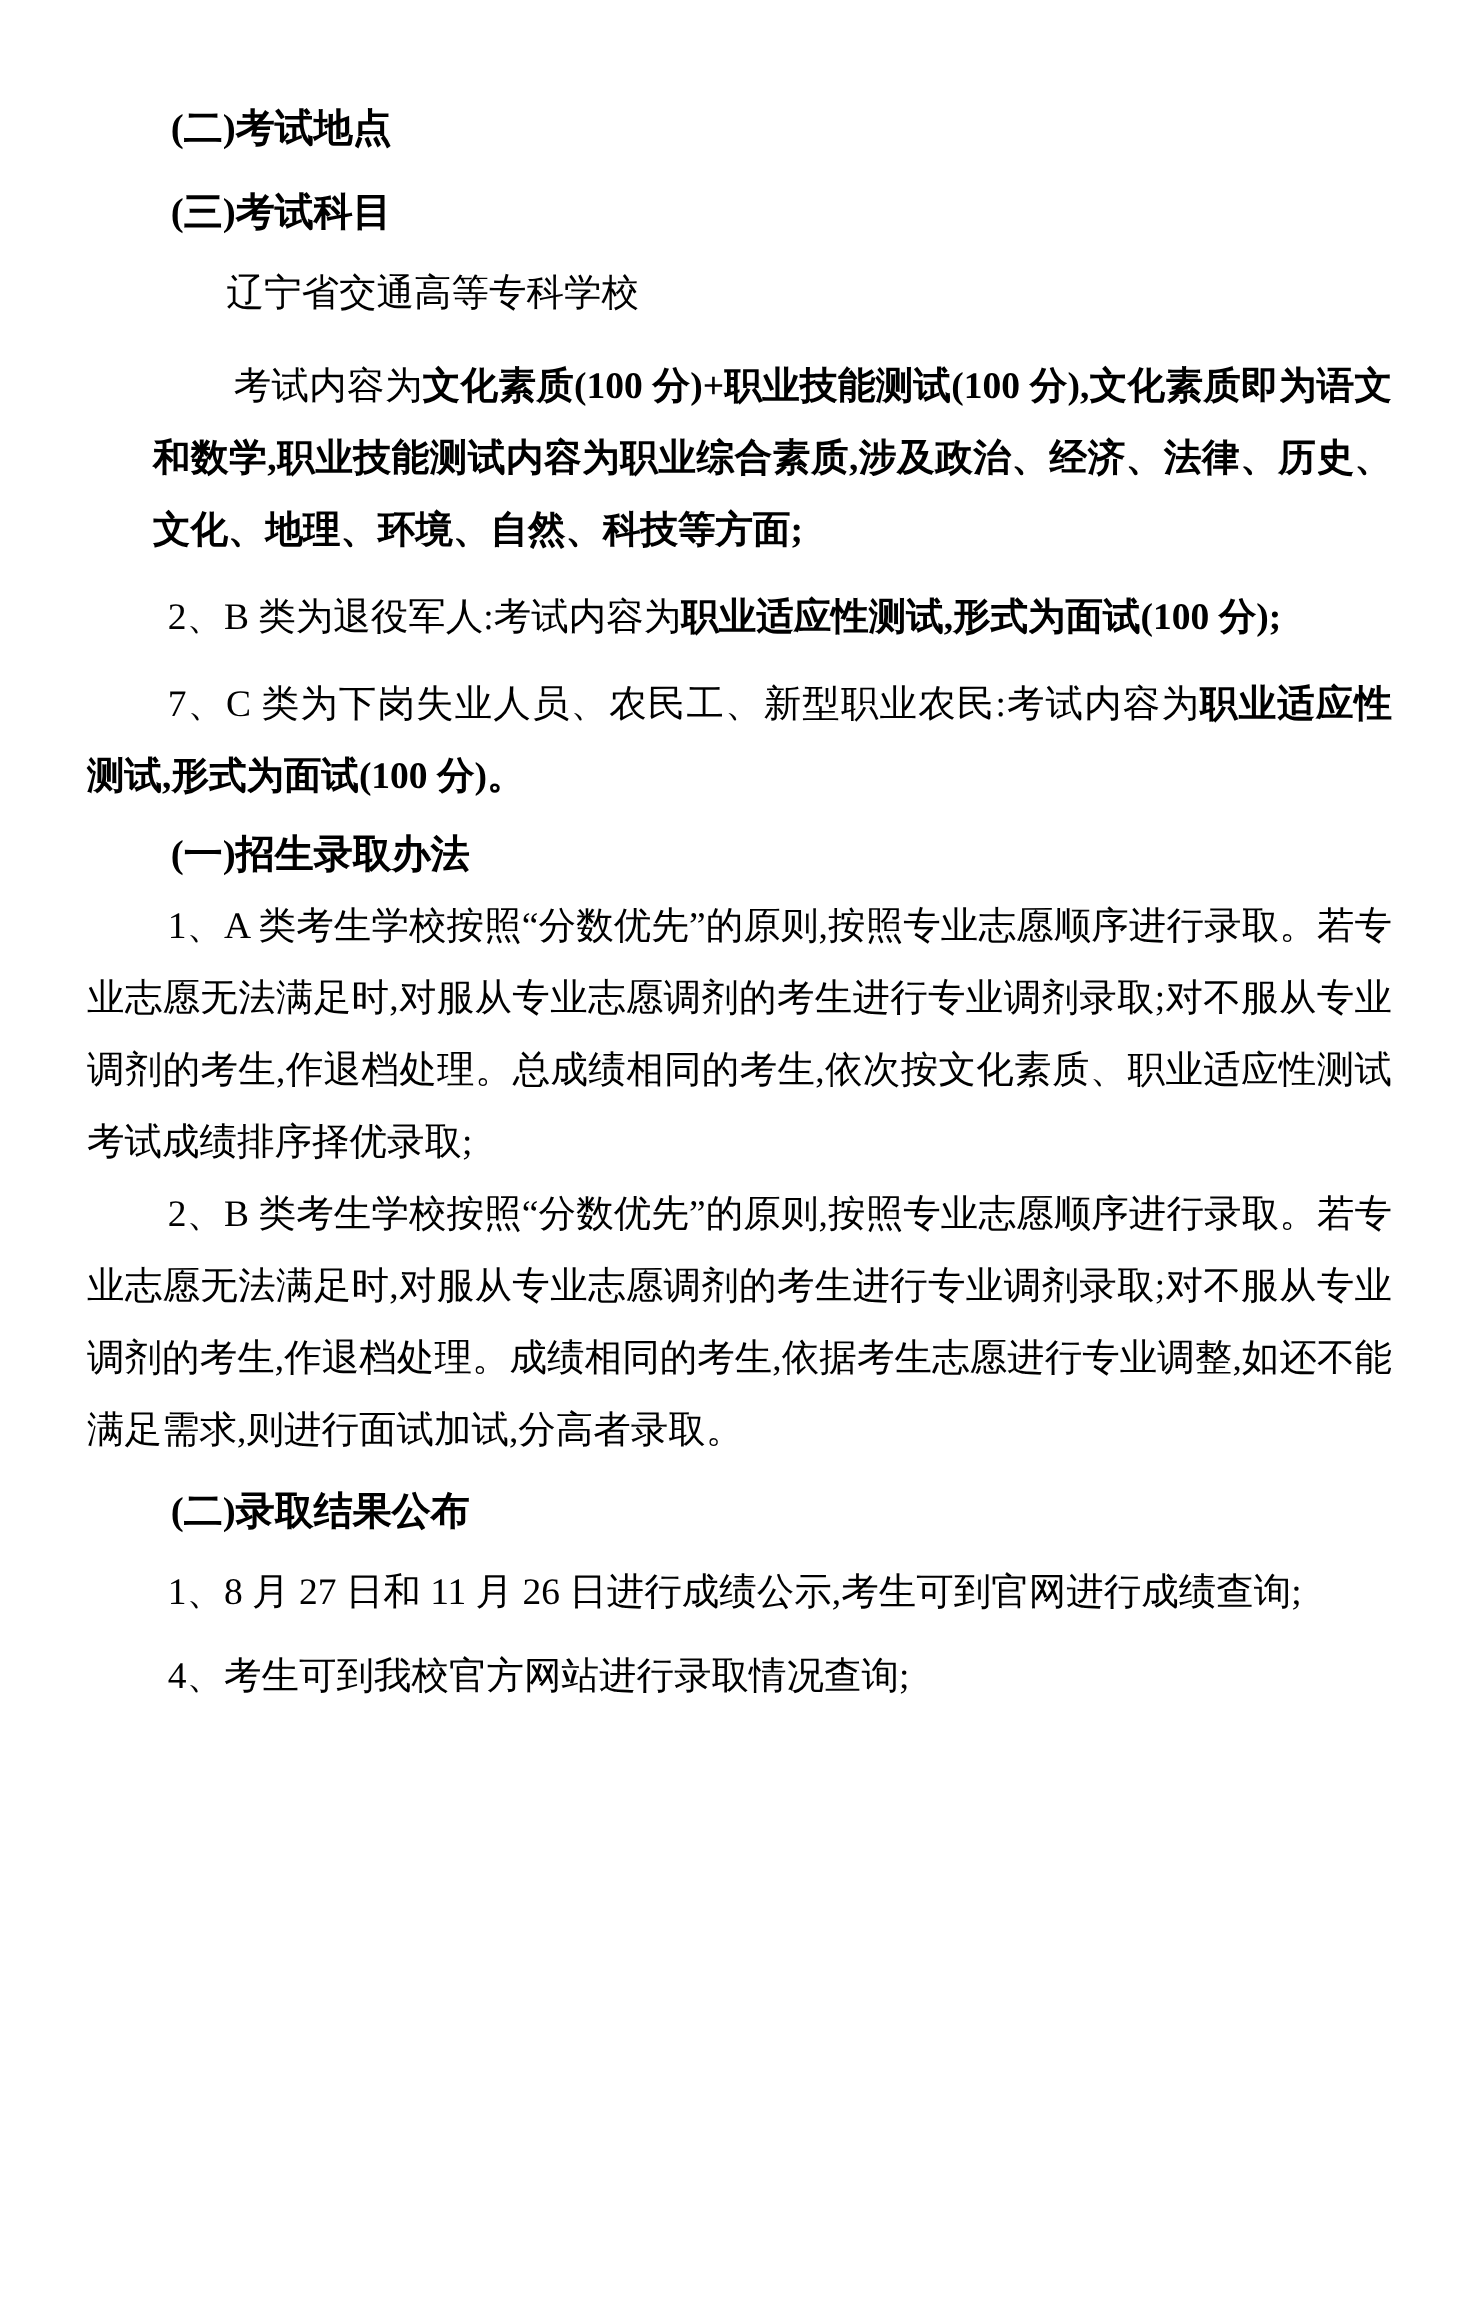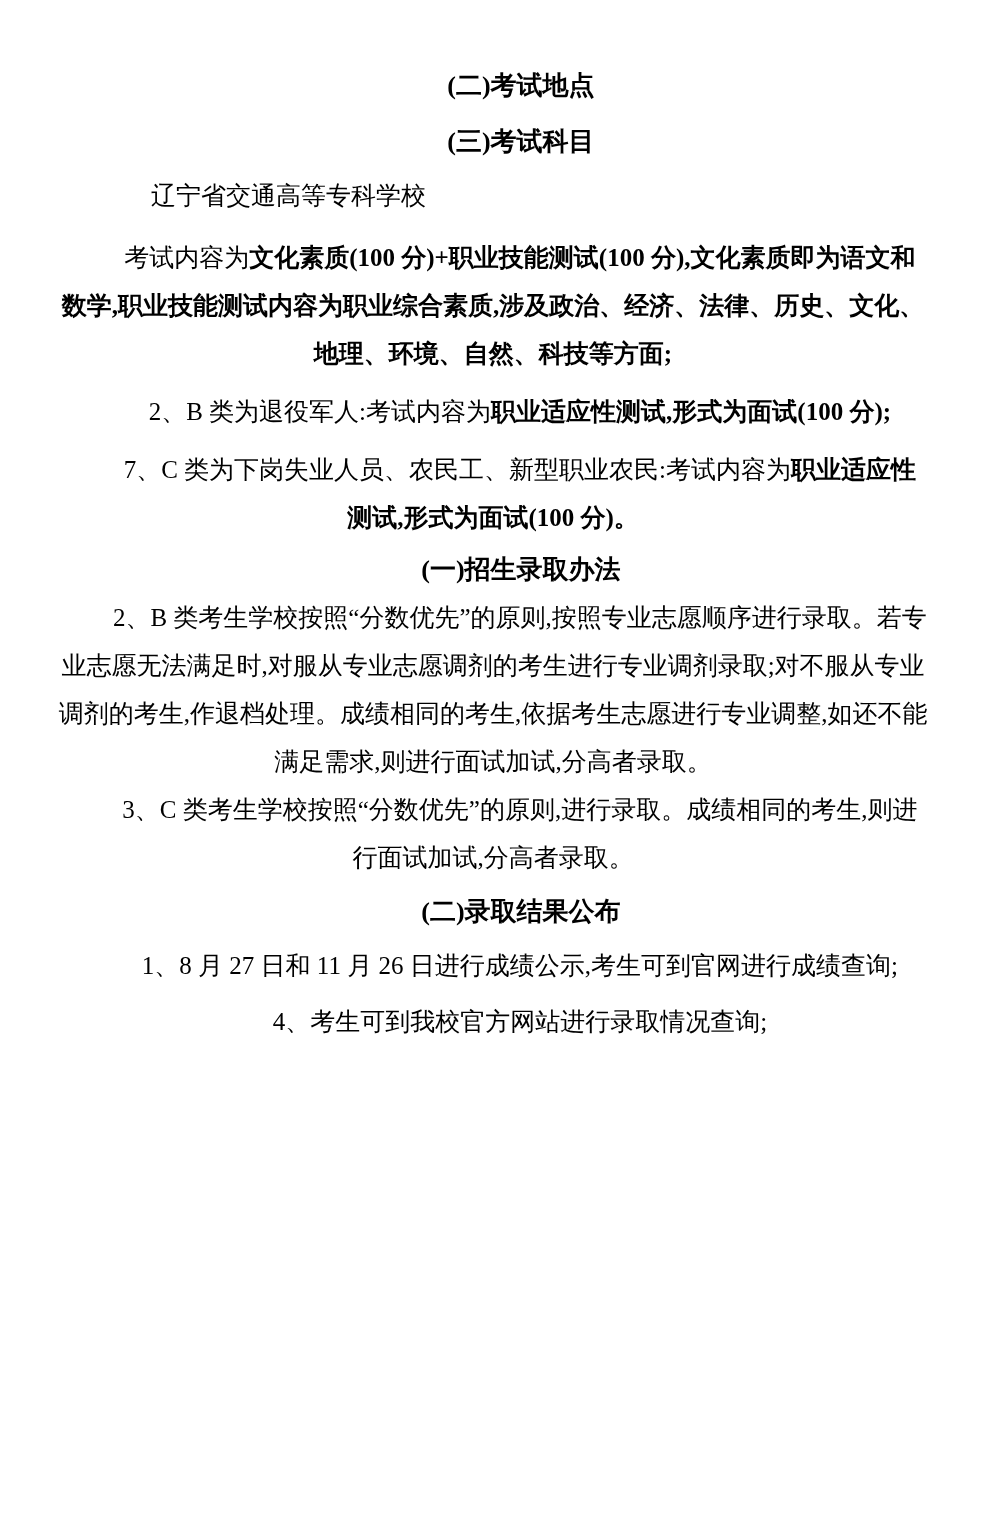--- a/index.html
+++ b/index.html
@@ -25,27 +25,27 @@
     text-align: justify;
     word-break: normal;
   }
   .hd {
     font-size: 26px;
     font-weight: 700;
     text-align: left;
   }
   .hd strong { font-weight: 700; }
   strong { font-weight: 700; }
-  .ind2 { text-indent: 2.15em; text-align: center; }
+  .ind2 { text-indent: 2.15em; }
   .ind4 { text-indent: 3.72em; }
   .mt4  { margin-top: 4px; }
   .mt6  { margin-top: 6px; }
   .mt8  { margin-top: 8px; }
   .mt10 { margin-top: 10px; }
-  .mt14 { margin-top: 14px; }
+  .mt14 { margin-top: 14px; margin-left: 44px; }
 </style>
 </head>
 <body>
 
 <div class="page">
 
   <p class="p hd ind2"><strong>(二)考试地点</strong></p>
 
   <p class="p hd ind2 mt8"><strong>(三)考试科目</strong></p>
 
@@ -54,24 +54,24 @@
 
   <p class="p ind2 mt14"><span>考试内容为</span><strong>文化素质(100 分)+职业技能测试(100 分),文化素质即为语文和数学,职业技能测试内容为职业综合素质,涉及政治、经济、法律、历史、文化、地理、环境、自然、科技等方面;</strong></p>
 
   <p class="p ind2 mt10"><span>2、B 类为退役军人:考试内容为</span><strong>职业适应性测试,形式为面试(100 分);</strong></p>
 
   <p class="p ind2 mt10"><span>7、C 类为下岗失业人员、农民工、新型职业农民:考试内容为</span><strong>职业适应性测试,形式为面试(100 分)。</strong></p>
 
 
   <p class="p hd ind2 mt4"><strong>(一)招生录取办法</strong></p>
 
+  <p class="p ind2"><span>1、A 类考生学校按照“分数优先”的原则,按照专业志愿顺序进行录取。若专业志愿无法满足时,对服从专业志愿调剂的考生进行专业调剂录取;对不服从专业调剂的考生,作退档处理。总成绩相同的考生,依次按文化素质、职业适应性测试考试成绩排序择优录取;</span></p>
 
   <p class="p ind2"><span>2、B 类考生学校按照“分数优先”的原则,按照专业志愿顺序进行录取。若专业志愿无法满足时,对服从专业志愿调剂的考生进行专业调剂录取;对不服从专业调剂的考生,作退档处理。成绩相同的考生,依据考生志愿进行专业调整,如还不能满足需求,则进行面试加试,分高者录取。</span></p>
 
-  <p class="p ind2"><span>3、C 类考生学校按照“分数优先”的原则,进行录取。成绩相同的考生,则进行面试加试,分高者录取。</span></p>
 
   <p class="p hd ind2 mt6"><strong>(二)录取结果公布</strong></p>
 
   <p class="p ind2 mt6"><span>1、8 月 27 日和 11 月 26 日进行成绩公示,考生可到官网进行成绩查询;</span></p>
 
 
 
   <p class="p ind2 mt8"><span>4、考生可到我校官方网站进行录取情况查询;</span></p>
 
 </div>

